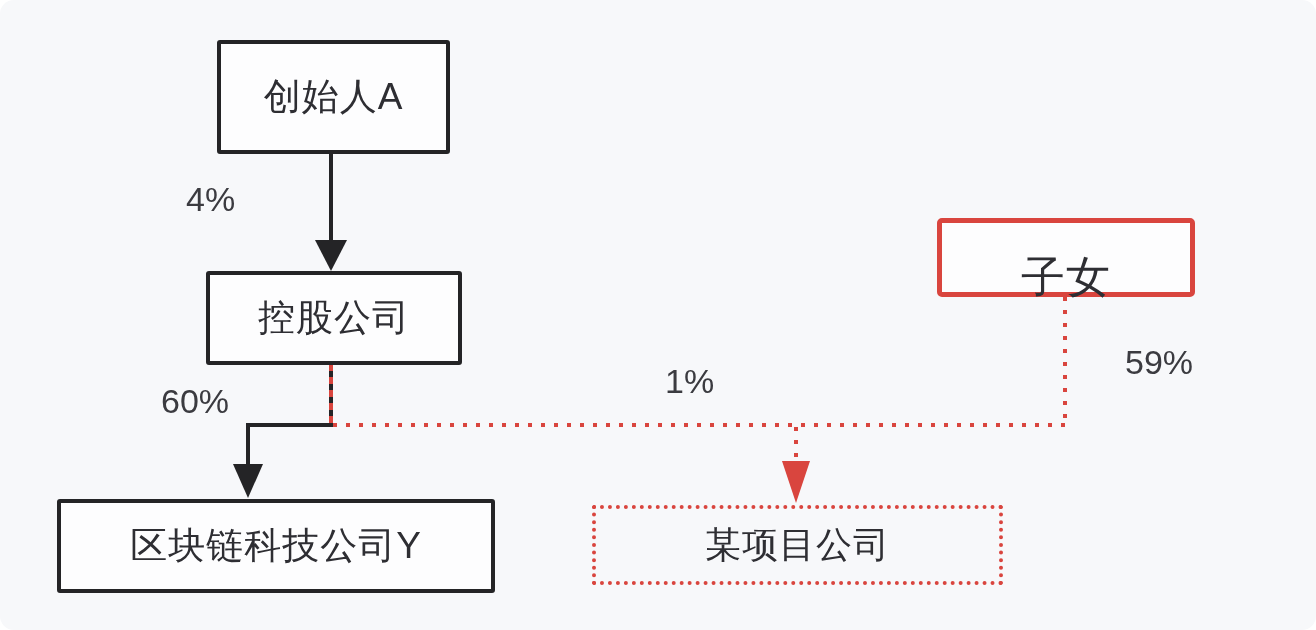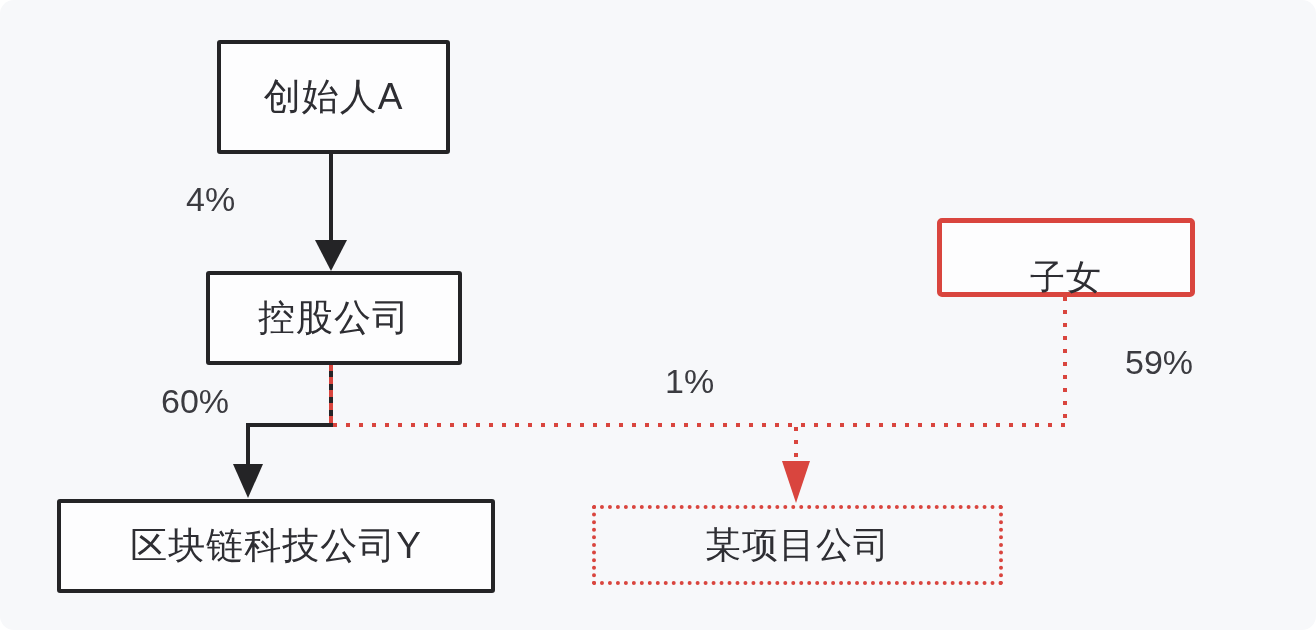--- a/index.html
+++ b/index.html
@@ -38,21 +38,21 @@
     justify-content: center;
   }
 
   #node-founder    { left: 217px; top: 40px;  width: 233px; height: 114px; }
   #node-founder .label { font-size: 37px; }
   #node-holding    { left: 206px; top: 271px; width: 256px; height: 94px; }
   #node-holding .label { font-size: 37px; }
   #node-blockchain { left: 57px;  top: 499px; width: 438px; height: 94px; }
   #node-blockchain .label { font-size: 37px; }
   #node-children   { left: 937px; top: 218px; width: 258px; height: 79px; }
-  #node-children .label { font-size: 35px; margin-top: 40px; }
+  #node-children .label { font-size: 44px; margin-top: 40px; }
   #node-project    { left: 592px; top: 505px; width: 411px; height: 80px; }
   #node-project .label { font-size: 36px; }
 
   
   .line { position: absolute; }
   .black-solid { background: var(--black, #242426); }
   .red-dot-h {
     background: repeating-linear-gradient(90deg,
       var(--red, #d9453e) 0 4px, transparent 4px 13px);
   }

